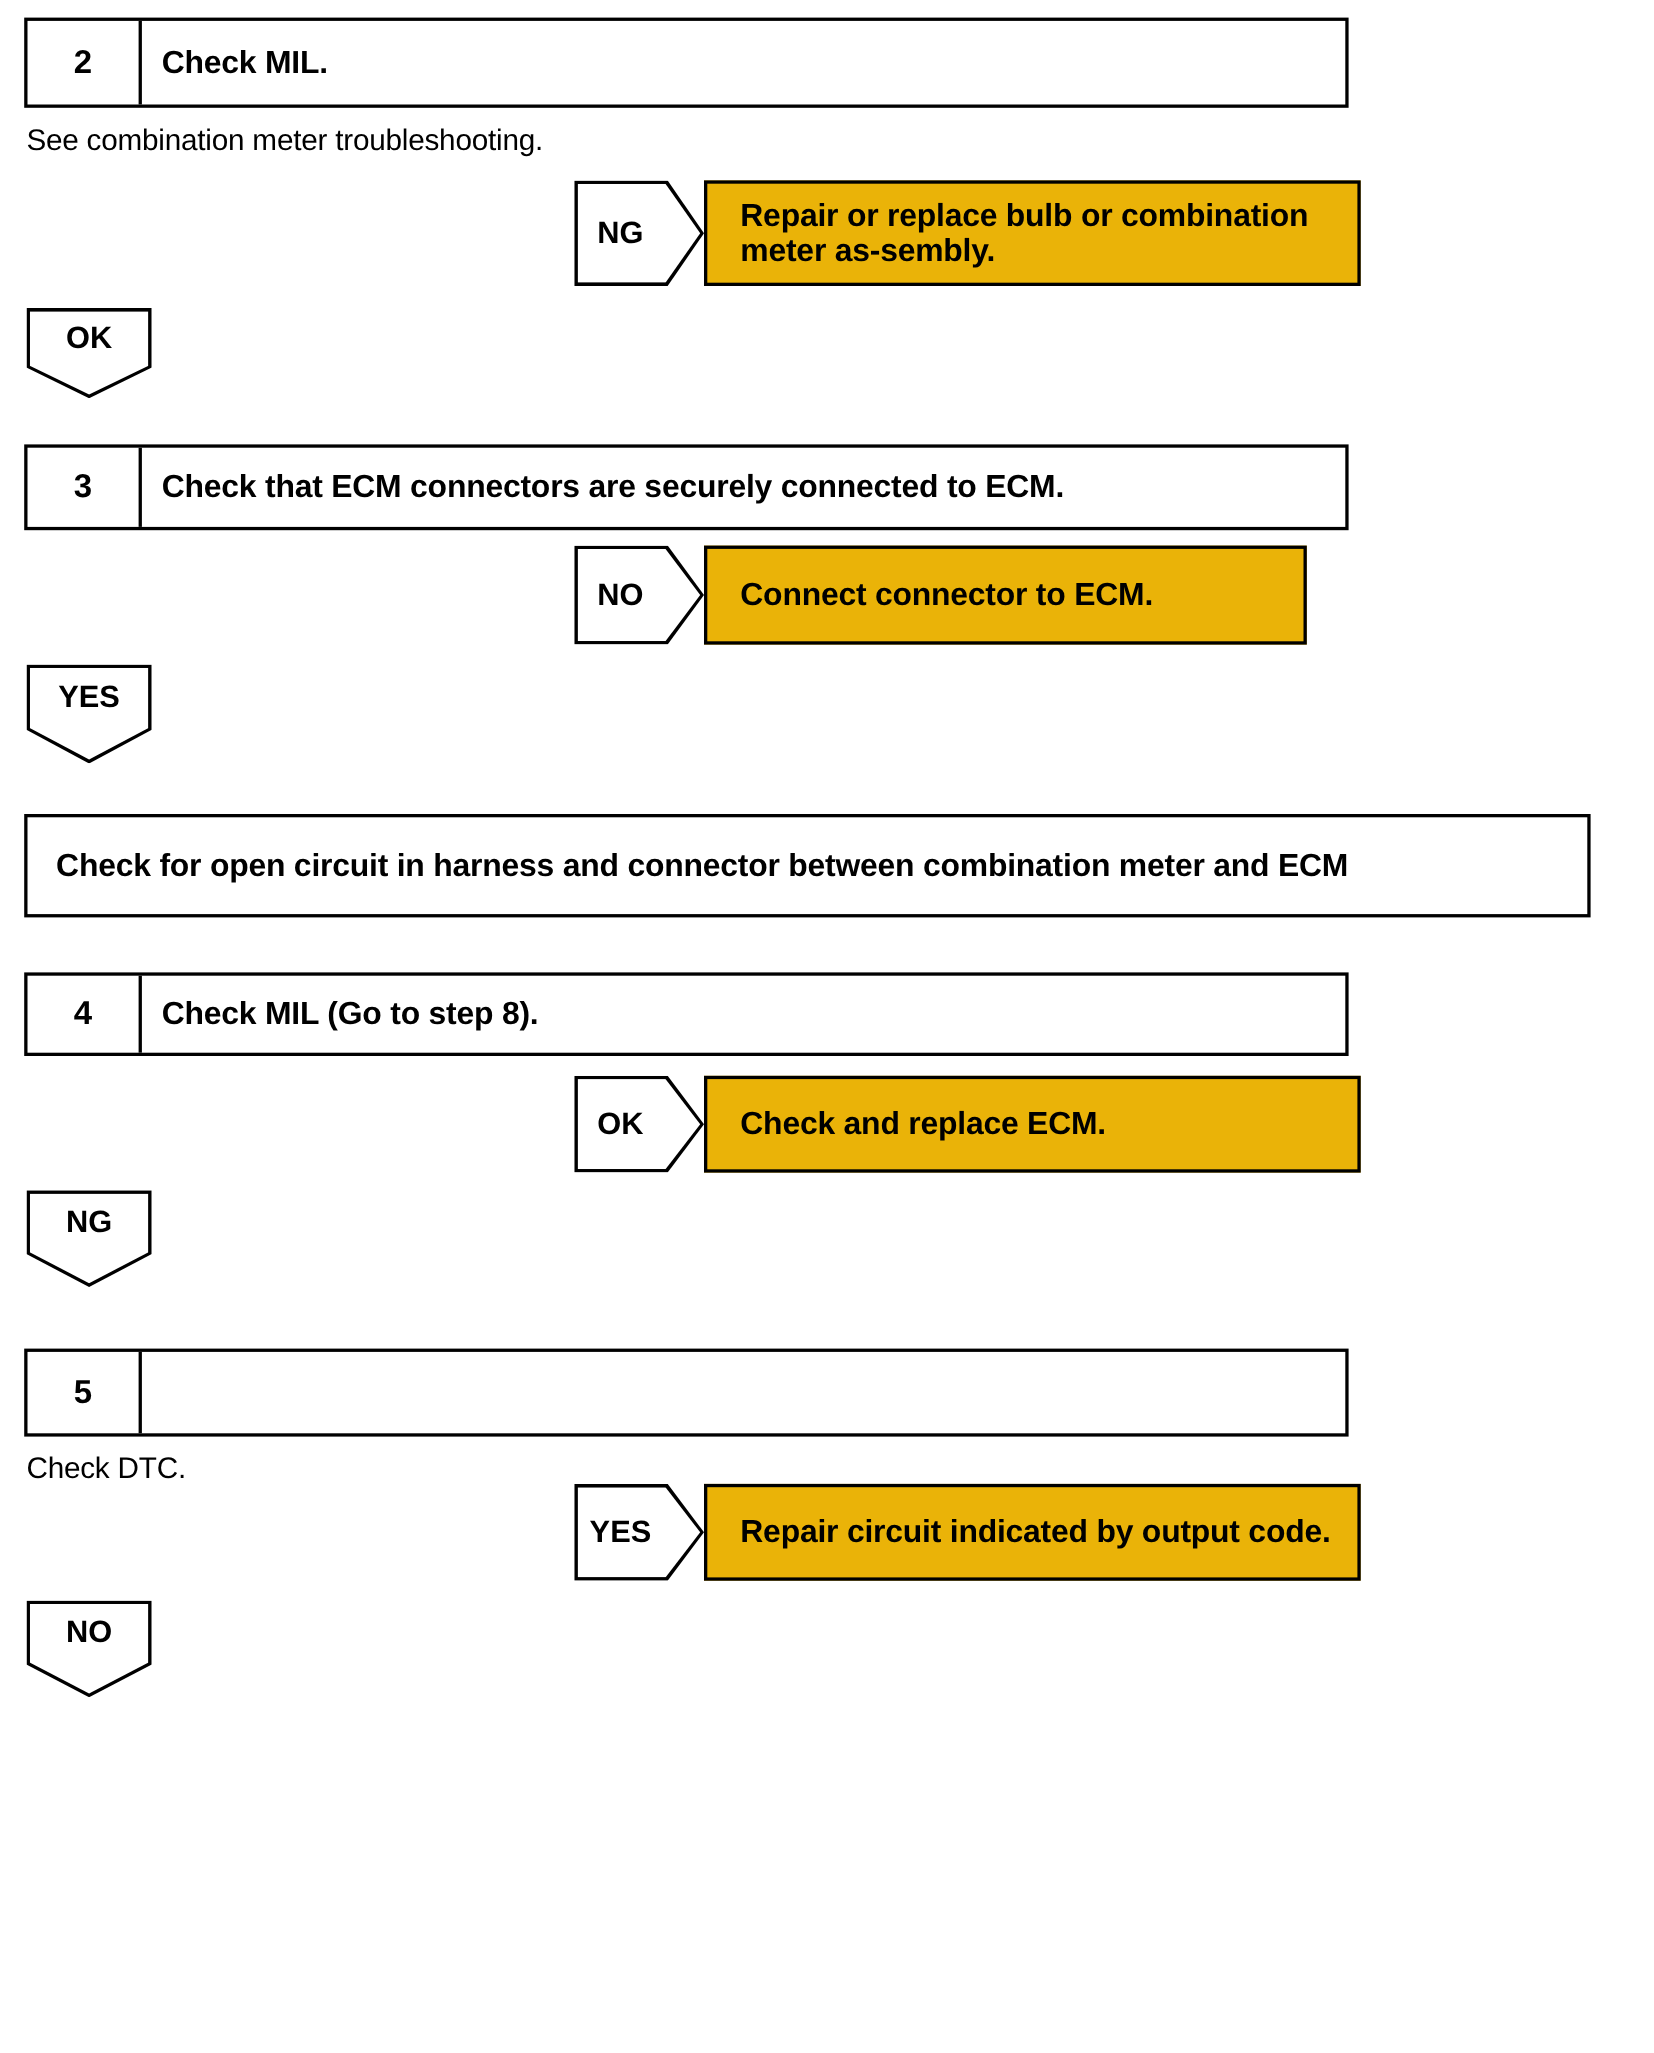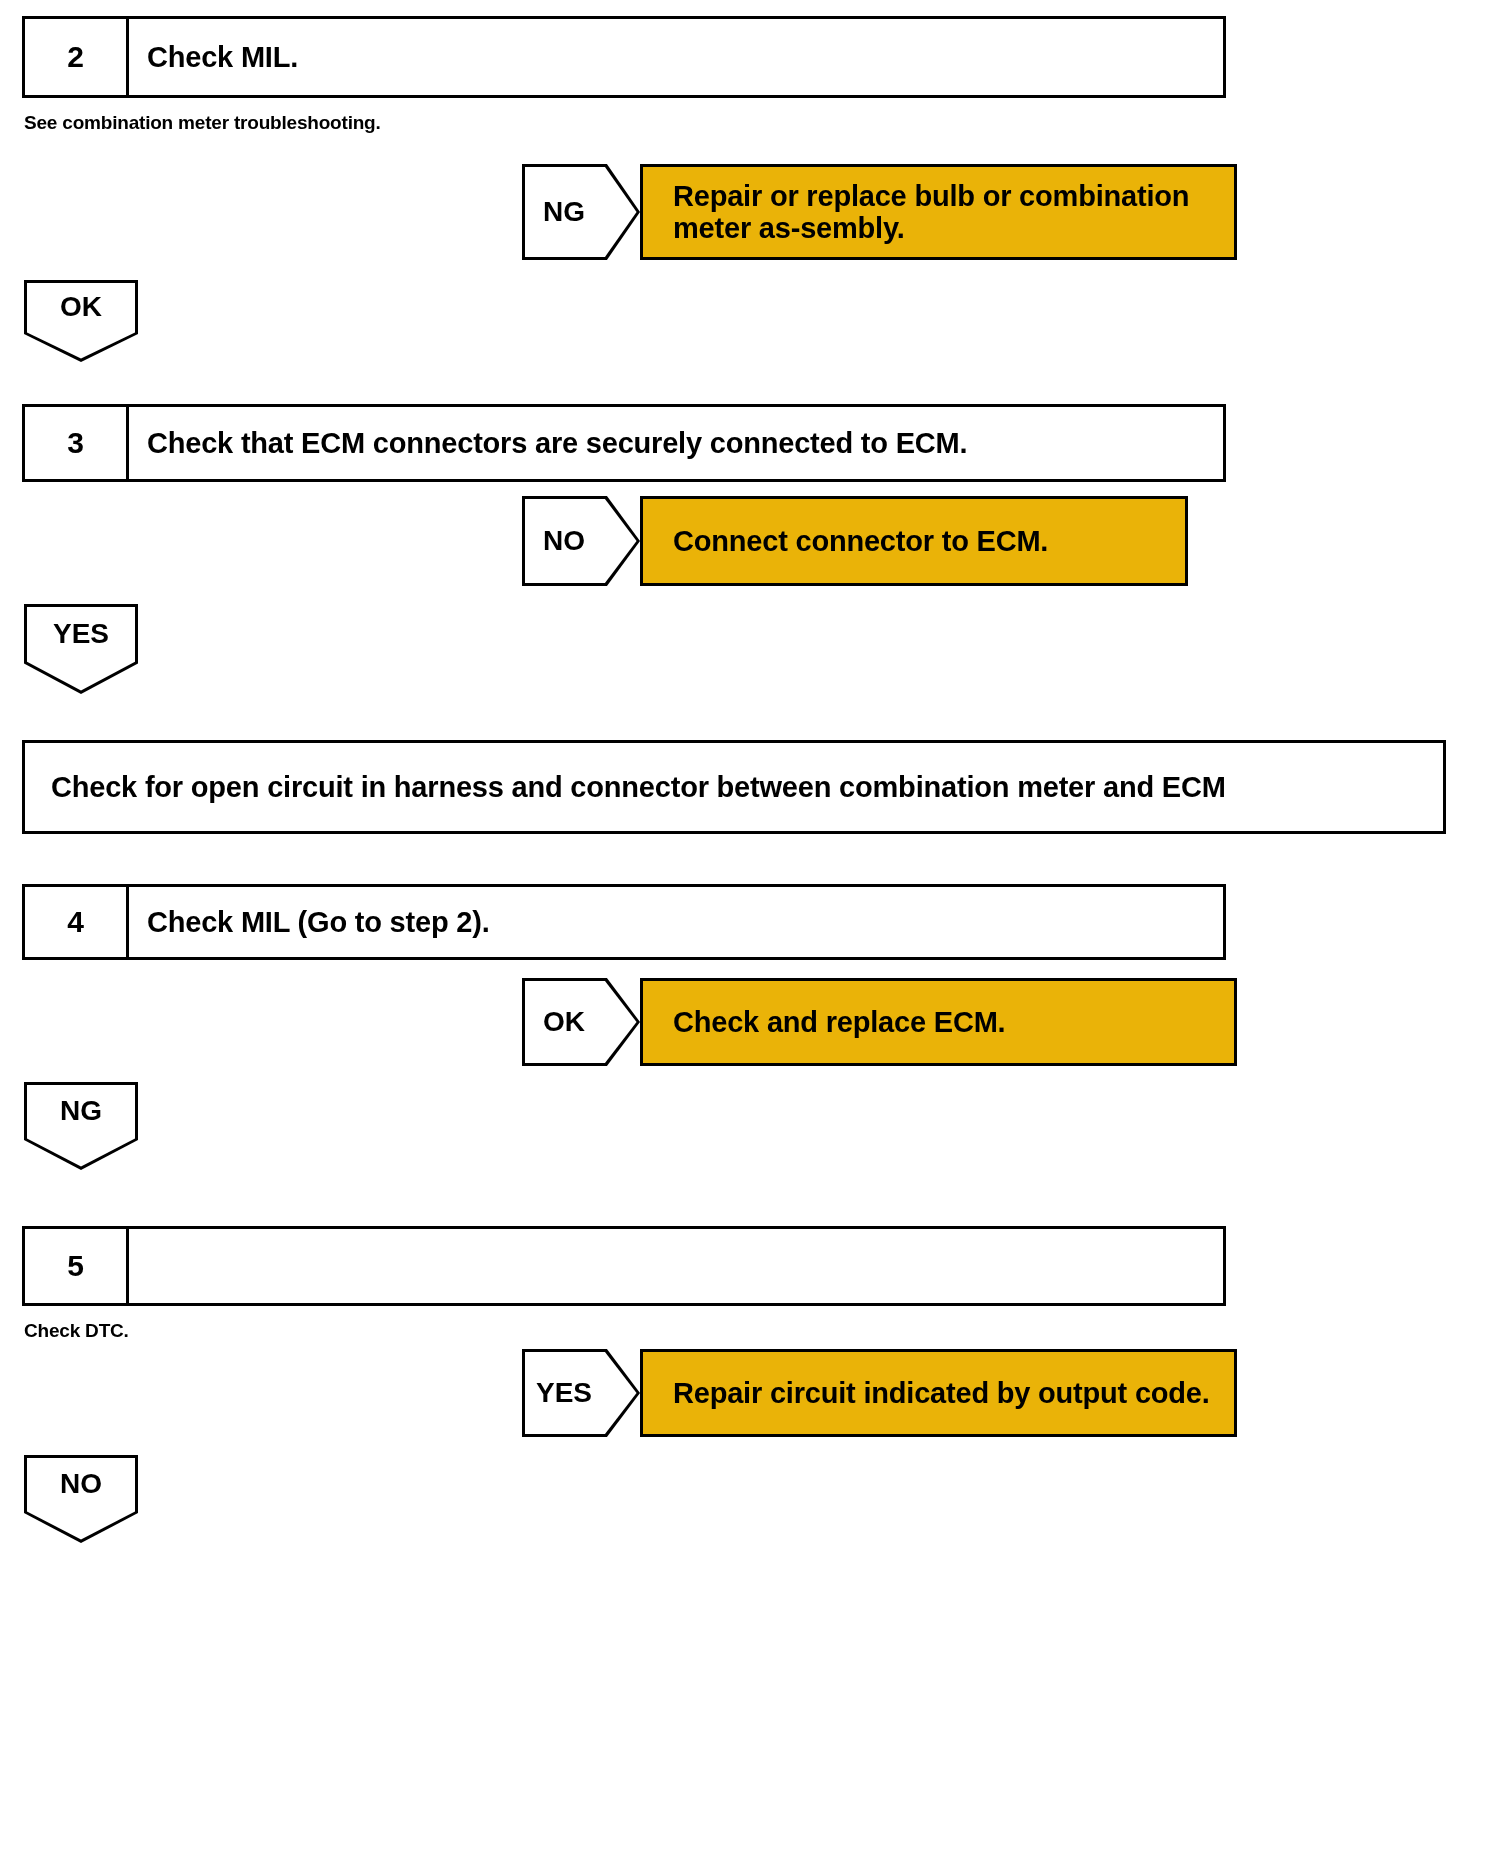--- a/index.html
+++ b/index.html
@@ -49,22 +49,22 @@
     align-items: center;
     padding-left: 18px;
     font-weight: bold;
     font-size: 29px;
     letter-spacing: -0.2px;
   }
 
   
   .note {
     position: absolute;
-    font-size: 19px;
-    font-weight: bold;
+    font-size: 27px;
+    font-weight: normal;
     letter-spacing: -0.2px;
     white-space: nowrap;
   }
 
   
   .branch-row {
     position: absolute;
     display: flex;
     align-items: stretch;
   }
@@ -189,21 +189,21 @@
 
   <div class="pent-down" style="left:24px; top:604px; width:114px; height:90px;">
     <div class="pent-down-inner"></div>
     <div class="pent-down-label">YES</div>
   </div>
 
   <div class="plain-box" style="left:22px; top:740px; width:1424px; height:94px;">Check for open circuit in harness and connector between combination meter and ECM</div>
 
   <div class="step-box" style="left:22px; top:884px; width:1204px; height:76px;">
     <div class="step-num">4</div>
-    <div class="step-title">Check MIL (Go to step 2).</div>
+    <div class="step-title">Check MIL (Go to step 8).</div>
   </div>
 
   <div class="branch-row" style="left:522px; top:978px; height:88px;">
     <div class="pent-right" style="width:118px; height:88px;">
       <div class="pent-right-inner"></div>
       <span class="pent-right-label">OK</span>
     </div>
     <div class="result-box" style="width:597px; height:88px;text-align:right;">Check and replace ECM.</div>
   </div>
 

